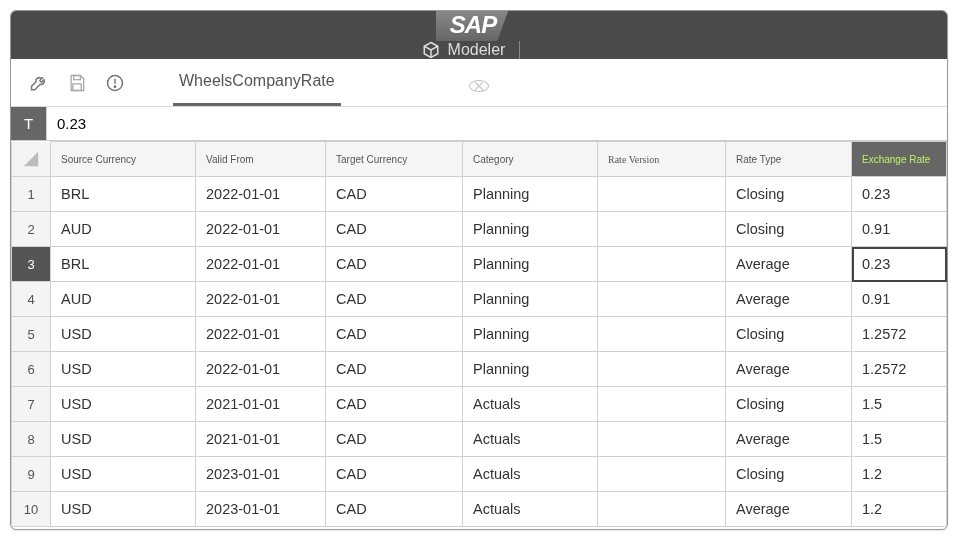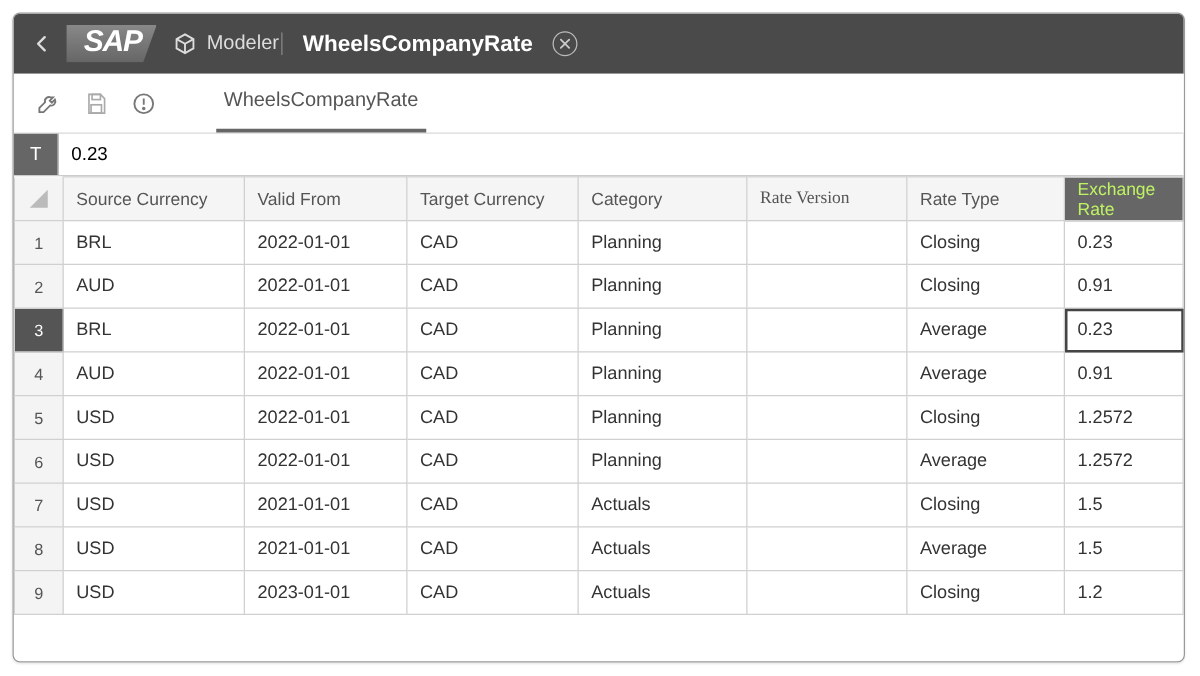--- a/index.html
+++ b/index.html
@@ -20,41 +20,42 @@
     height: 520px;
     box-shadow: 0 1px 2px rgba(0,0,0,.1);
   }
   .topbar {
     background: #4a4a4a;
     color: #fff;
     display: flex;
     align-items: center;
     height: 48px;
     padding: 0 10px;
+    flex-direction: column;
   }
   .chevron-back {
     width: 14px; height: 14px;
     margin: 0 12px 0 6px;
     cursor: pointer;
   }
   .sap-logo {
     font-weight: 900;
     font-style: italic;
     font-size: 24px;
     background: linear-gradient( #888, #666);
     padding: 0 12px 2px 14px;
     clip-path: polygon(0 0, 100% 0, 85% 100%, 0 100%);
     margin-right: 14px;
     letter-spacing: -1px;
   }
   .modeler-grp {
     display: flex;
     align-items: center;
     gap: 8px;
-    padding-right: 2px;
+    padding-right: 14px;
     border-right: 1px solid #888;
     margin-right: 16px;
     font-size: 16px;
     color: #ddd;
   }
   .cube-icon { width: 18px; height: 18px; }
   .title {
     font-size: 18px;
     font-weight: 600;
     margin-right: 16px;
@@ -139,21 +140,21 @@
   }
   .rownum-head {
     width: 34px;
     background: #f4f4f4;
     border-top: none;
   }
   .rownum-head svg { display:block; }
   th.col-head {
     background: #f5f5f5;
     color: #555;
-    font-size: 14px;
+    font-size: 10px;
   }
   th.col-head.sorted {
     background: #666;
     color: #bef264;
   }
   td.rownum {
     background: #f4f4f4;
     text-align: center;
     color: #555;
     font-size: 13px;
@@ -327,16 +328,26 @@
         <tr>
           <td class="rownum">9</td>
           <td class="c-src">USD</td>
           <td class="c-vf">2023-01-01</td>
           <td class="c-tgt">CAD</td>
           <td class="c-cat">Actuals</td>
           <td class="c-rv"></td>
           <td class="c-rt">Closing</td>
           <td class="c-ex">1.2</td>
         </tr>
+        <tr>
+          <td class="rownum">10</td>
+          <td class="c-src">USD</td>
+          <td class="c-vf">2023-01-01</td>
+          <td class="c-tgt">CAD</td>
+          <td class="c-cat">Actuals</td>
+          <td class="c-rv"></td>
+          <td class="c-rt">Average</td>
+          <td class="c-ex">1.2</td>
+        </tr>
       </tbody>
   </table>
 
 </div>
 
 </body></html>

